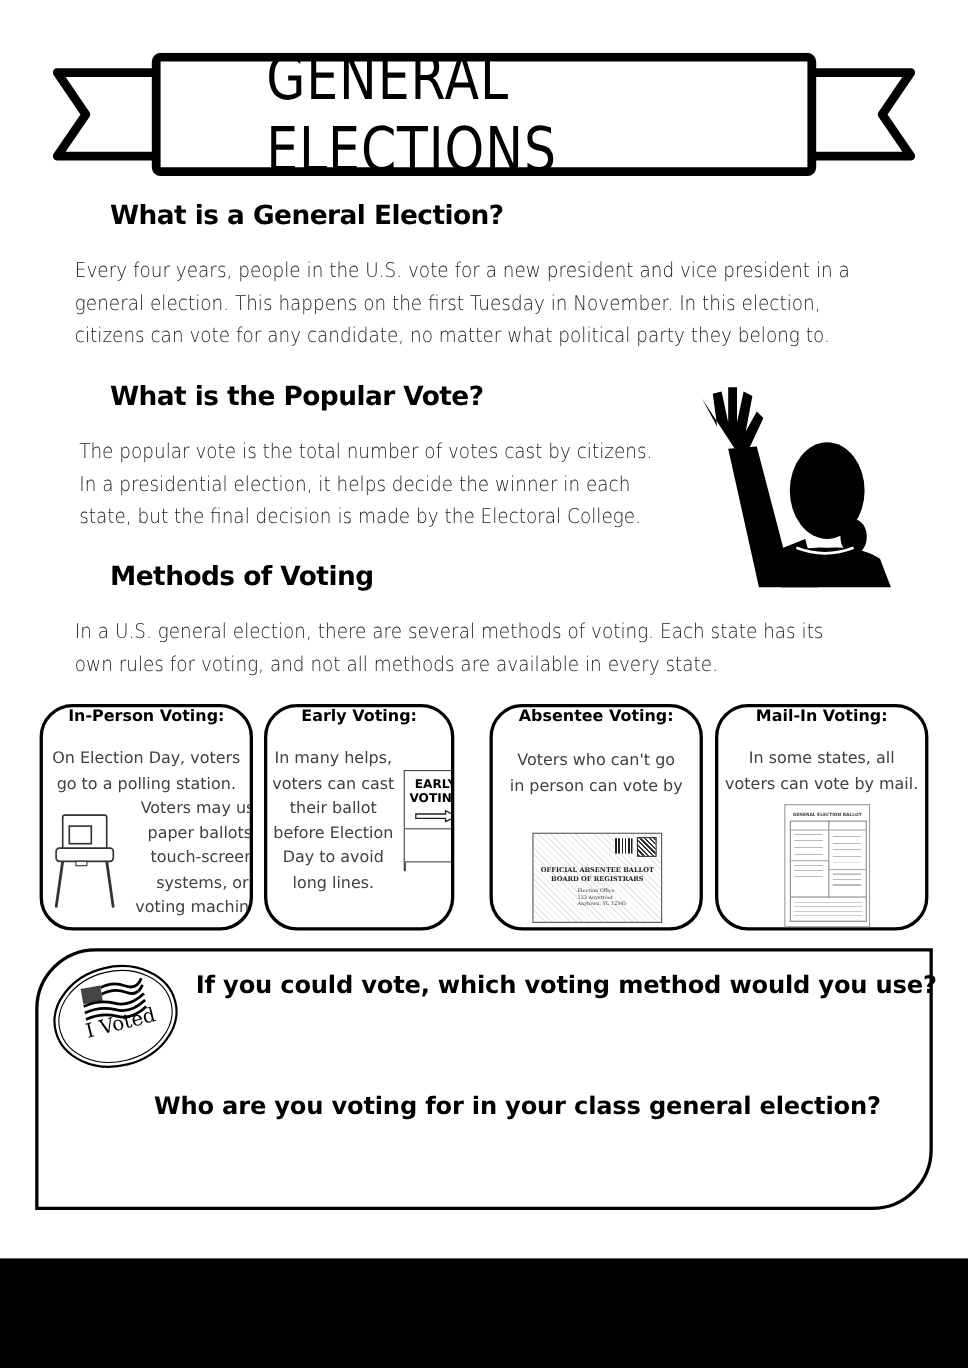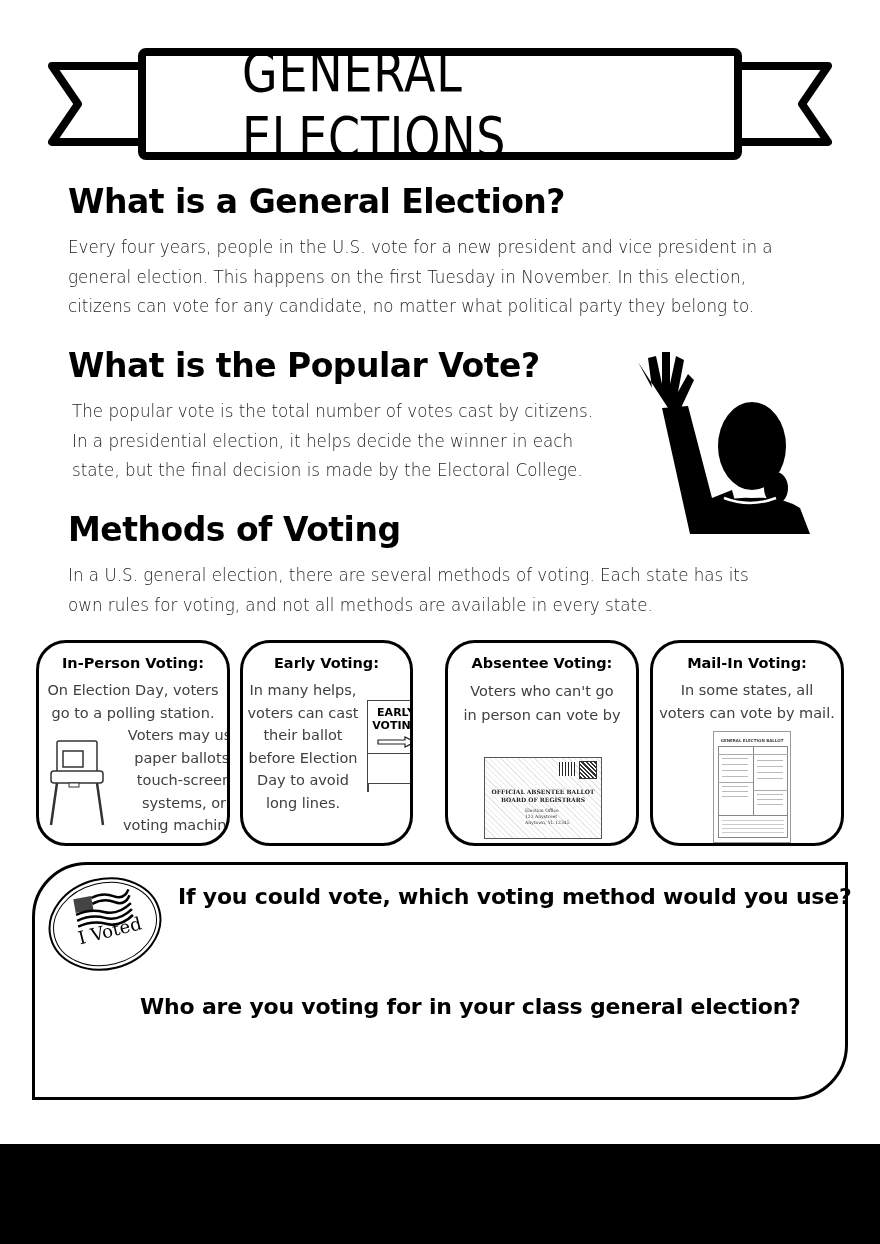--- a/index.html
+++ b/index.html
@@ -12,38 +12,38 @@
     .banner-title {
       position: absolute; left: 140px; top: 0; width: 600px; height: 112px;
       display: flex; align-items: center; justify-content: center;
       font-family: "DejaVu Sans", sans-serif; font-size: 56px; font-weight: 400;
       letter-spacing: 1px; transform: scaleX(0.82); transform-origin: center;
       color: #000;
     }
 
     .h2 {
       position: absolute; font-family: "DejaVu Sans", sans-serif; font-weight: 700;
-      font-size: 33px; color: #000; letter-spacing: -0.5px; white-space: nowrap;
+      font-size: 24px; color: #000; letter-spacing: -0.5px; white-space: nowrap; margin-left: 32px;
     }
     .para {
       position: absolute; font-family: "DejaVu Sans", sans-serif; font-weight: 300;
       font-size: 18.5px; line-height: 29.5px; color: #222; white-space: nowrap;
       transform-origin: left top;
     }
 
     .silhouette { position: absolute; left: 632px; top: 348px; width: 180px; height: 186px; }
 
     
     .card {
       position: absolute; top: 640px; height: 206px;
       border: 3.5px solid #000; border-radius: 30px; background: #fff;
       overflow: hidden;
     }
     .card-title {
-      position: absolute; top: 12px; left: 0; right: 0; text-align: center;
+      position: absolute; top: 0; left: 0; right: 0; text-align: center;
       font-weight: 700; font-size: 14.5px; color: #000; white-space: nowrap;
     }
     .card-text {
       position: absolute; font-weight: 400; font-size: 14.5px; line-height: 22.5px;
       color: #404040; text-align: center; white-space: nowrap;
     }
 
     
     .qbox {
       position: absolute; left: 32px; top: 862px; width: 816px; height: 238px;

